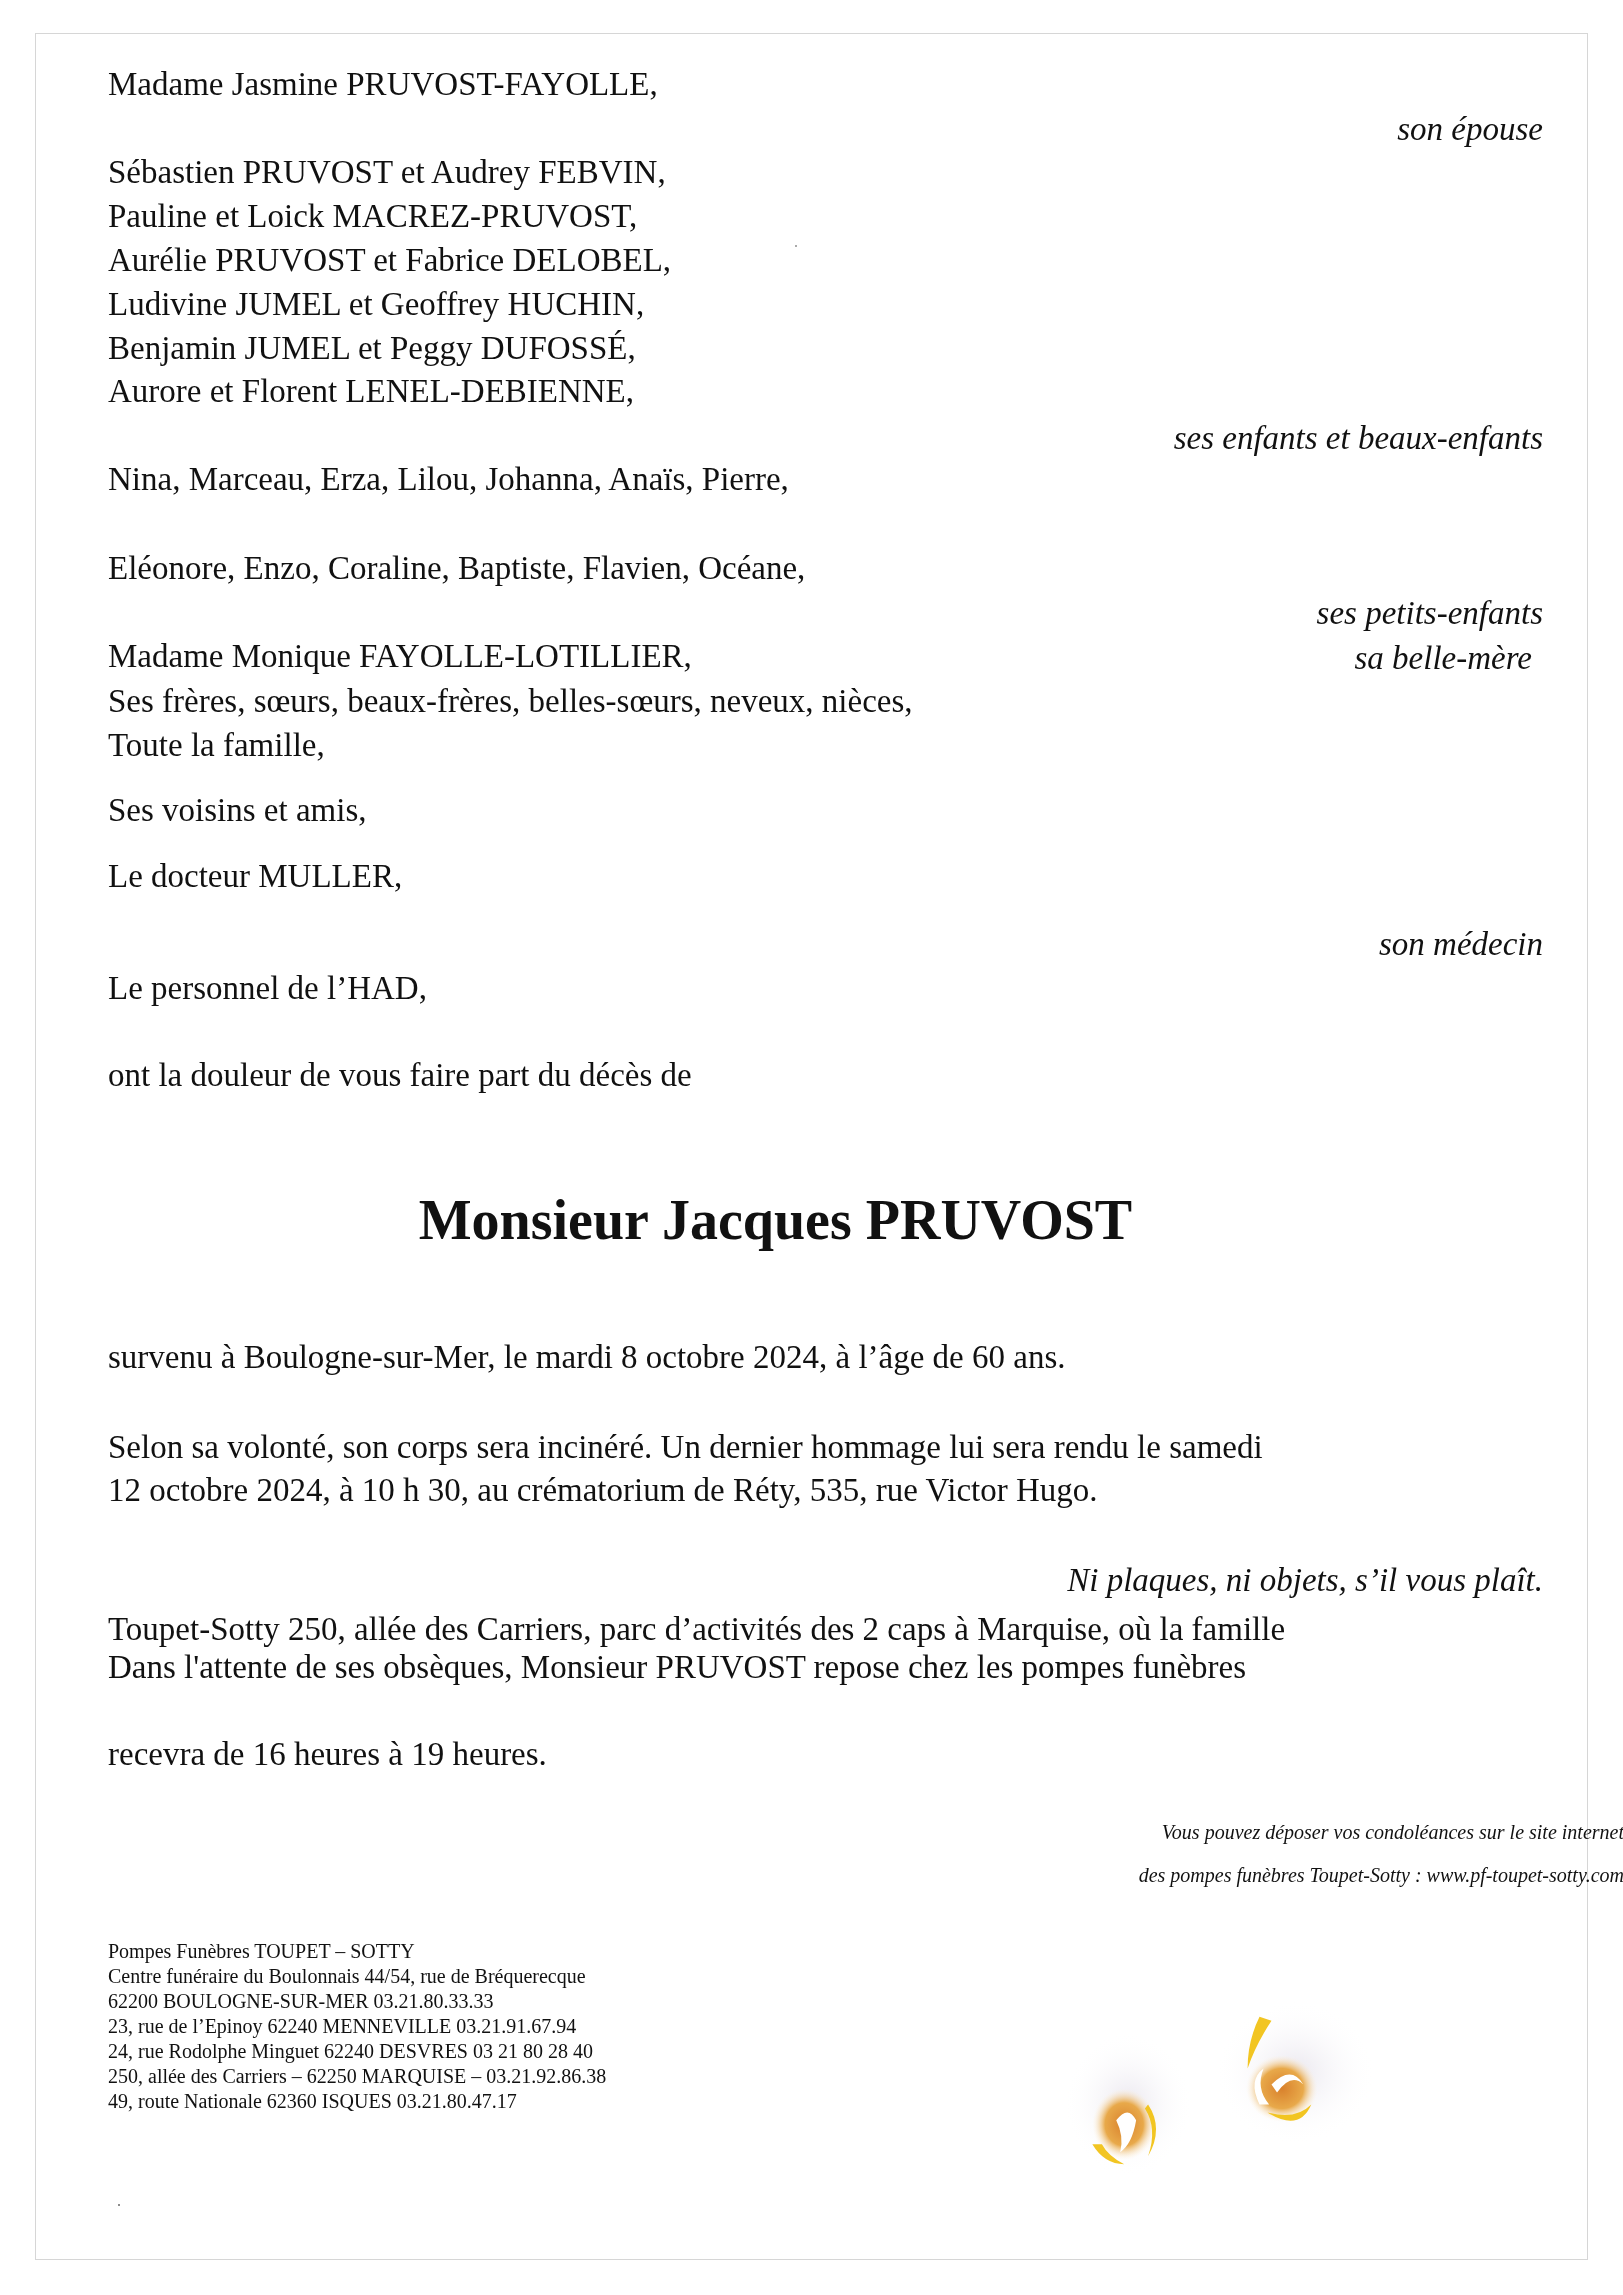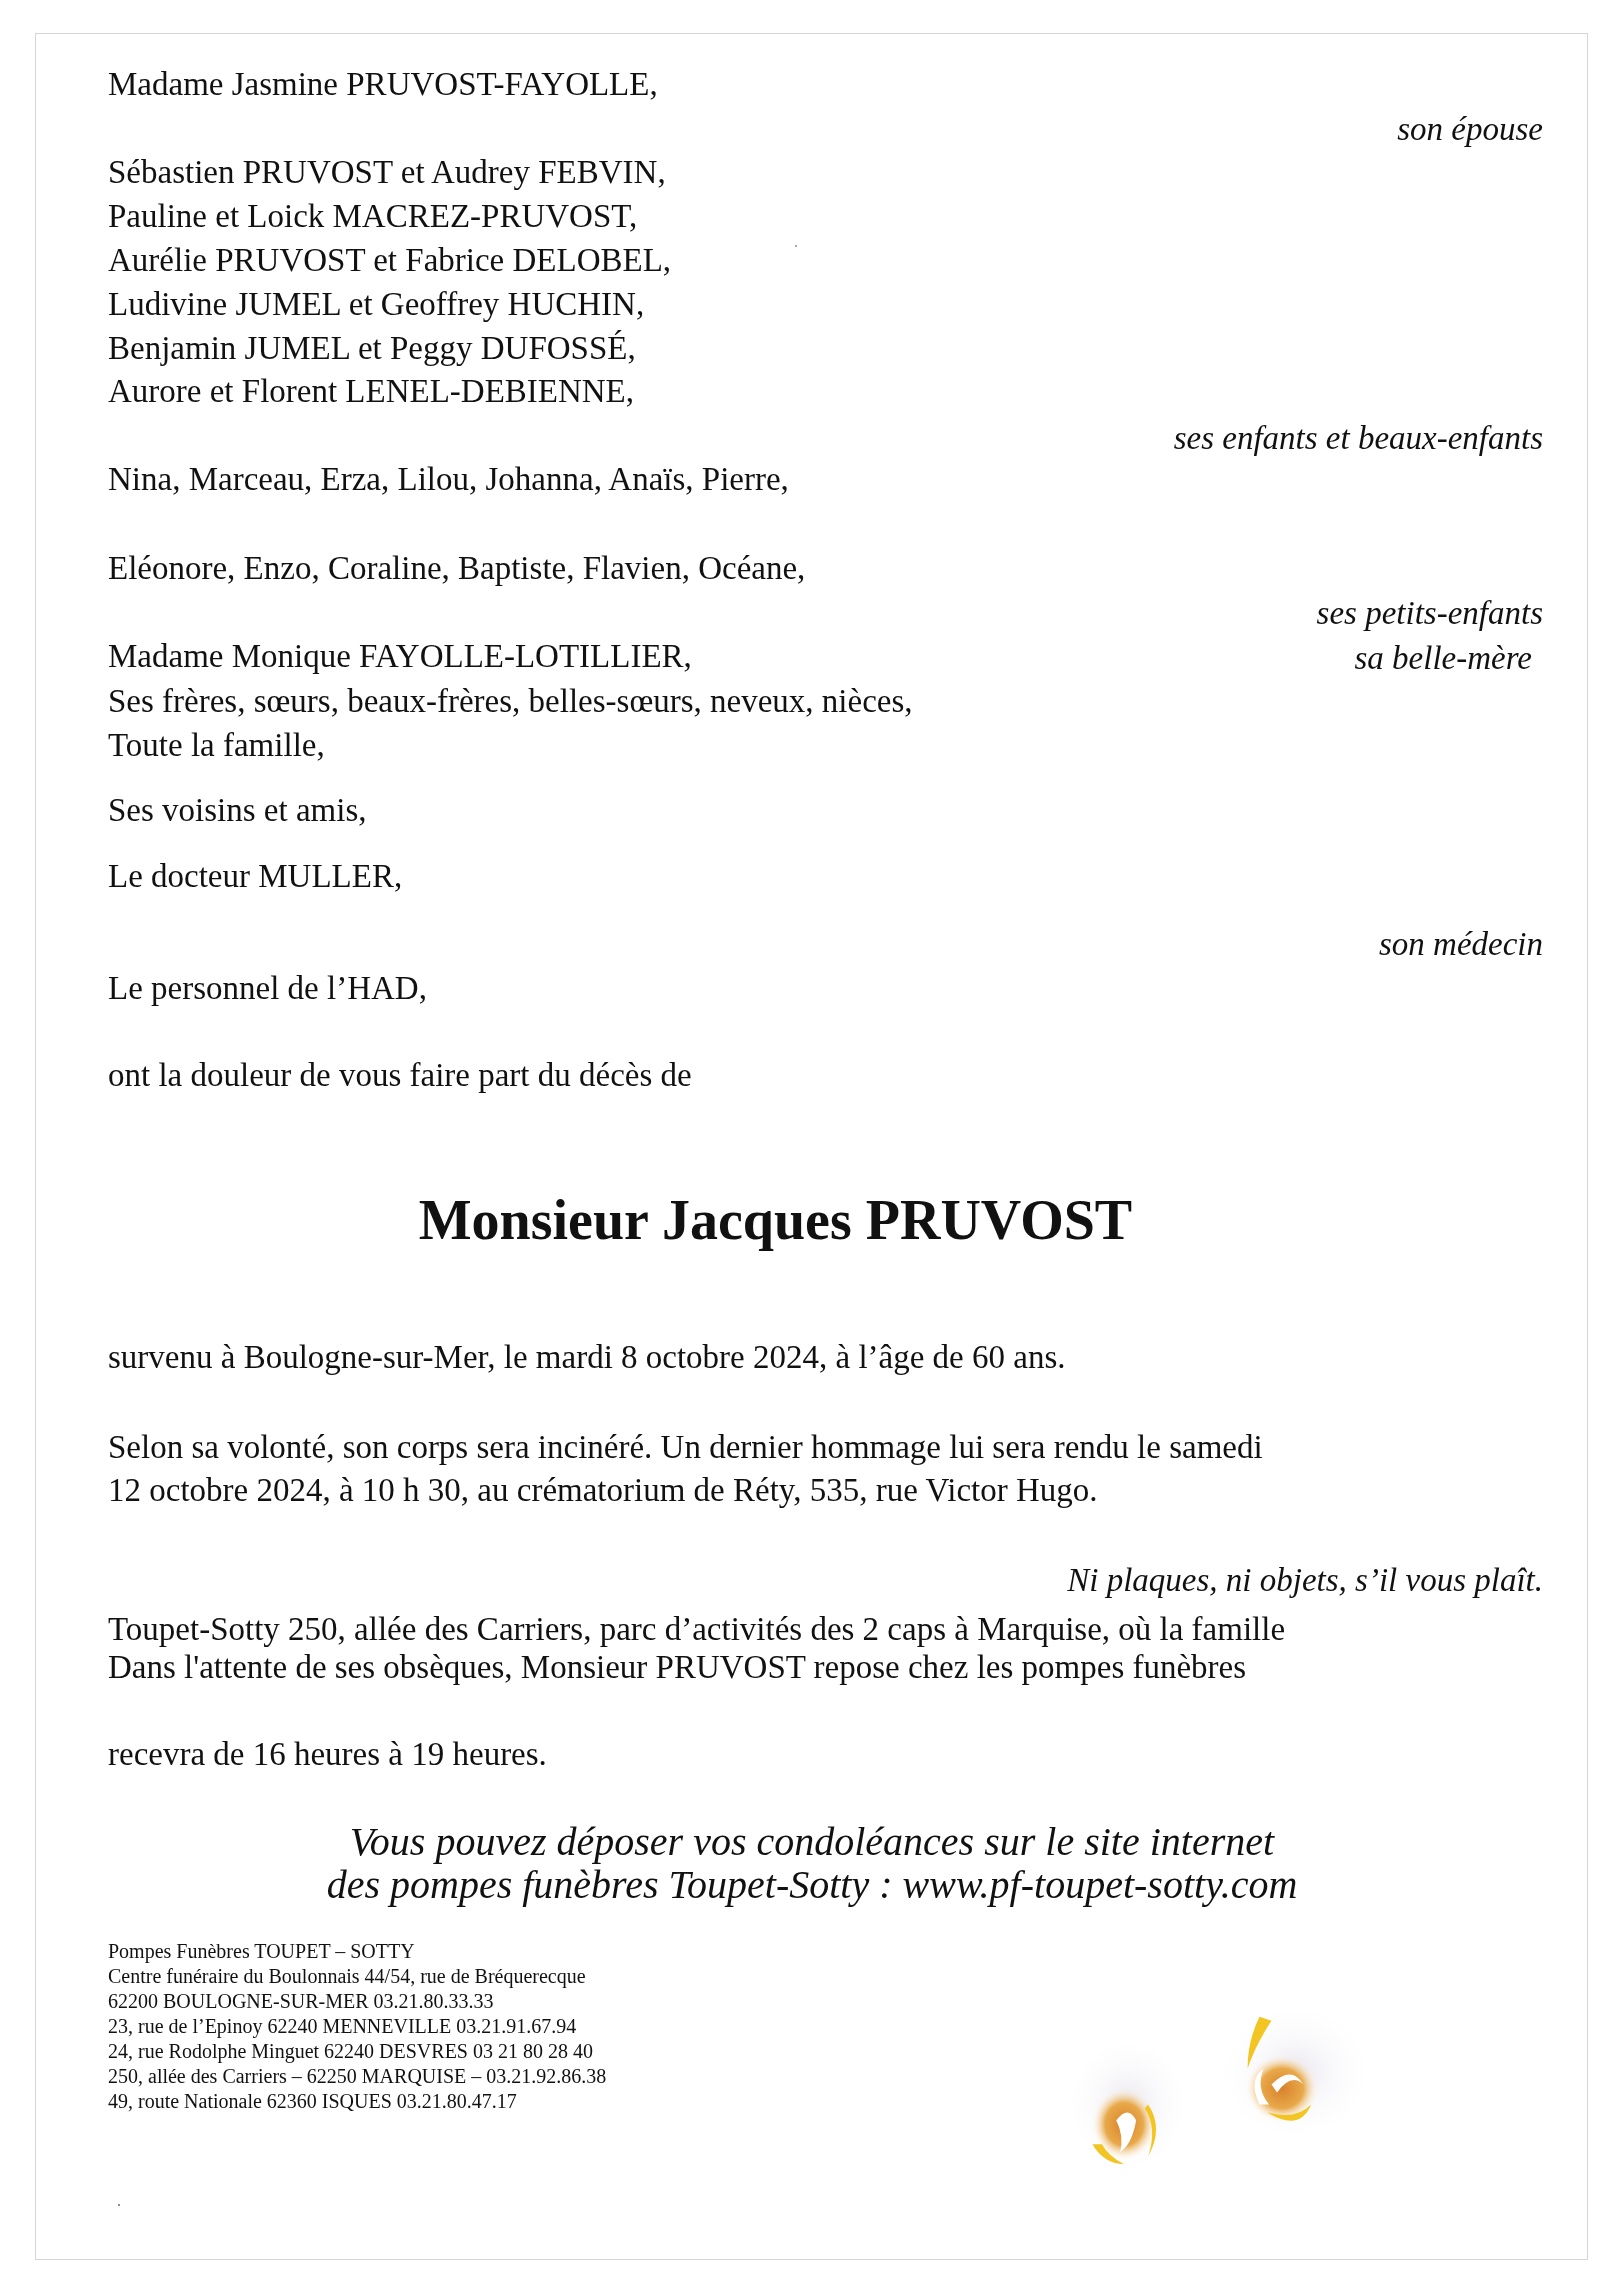--- a/index.html
+++ b/index.html
@@ -4,21 +4,21 @@
 <style>
   html, body { margin: 0; padding: 0; background: #ffffff; }
   body { width: 1624px; height: 2295px; position: relative; overflow: hidden;
          font-family: "Liberation Serif", "DejaVu Serif", serif; color: #111; }
   .frame { position: absolute; left: 35px; top: 33px; width: 1553px; height: 2227px;
            border: 1.6px solid #d6d6d6; box-sizing: border-box; }
   .t { position: absolute; white-space: nowrap; font-size: 33px; line-height: 1; }
   .l { left: 108px; }
   .r { right: 81px; text-align: left; font-style: italic; }
   .title { left: 0; width: 1551px; text-align: center; font-weight: bold; font-size: 56px; }
-  .it-center { left: 0; width: 1624px; text-align: center; font-style: italic; font-size: 40px; }
+  .it-center { left: 0; width: 1624px; text-align: right; font-style: italic; font-size: 20px; }
   .foot { position: absolute; left: 108px; font-size: 20px; line-height: 25px; white-space: nowrap; }
   .flowers { position: absolute; left: 1068px; top: 1985px; width: 399px; height: 207px; }
   .speck { position: absolute; width: 3.2px; height: 3.2px; background: #666; border-radius: 50%; }
 </style>
 </head>
 <body>
 
 <div class="frame"></div>
 
 <div class="t l" style="top:68px">Madame Jasmine PRUVOST-FAYOLLE,</div>

